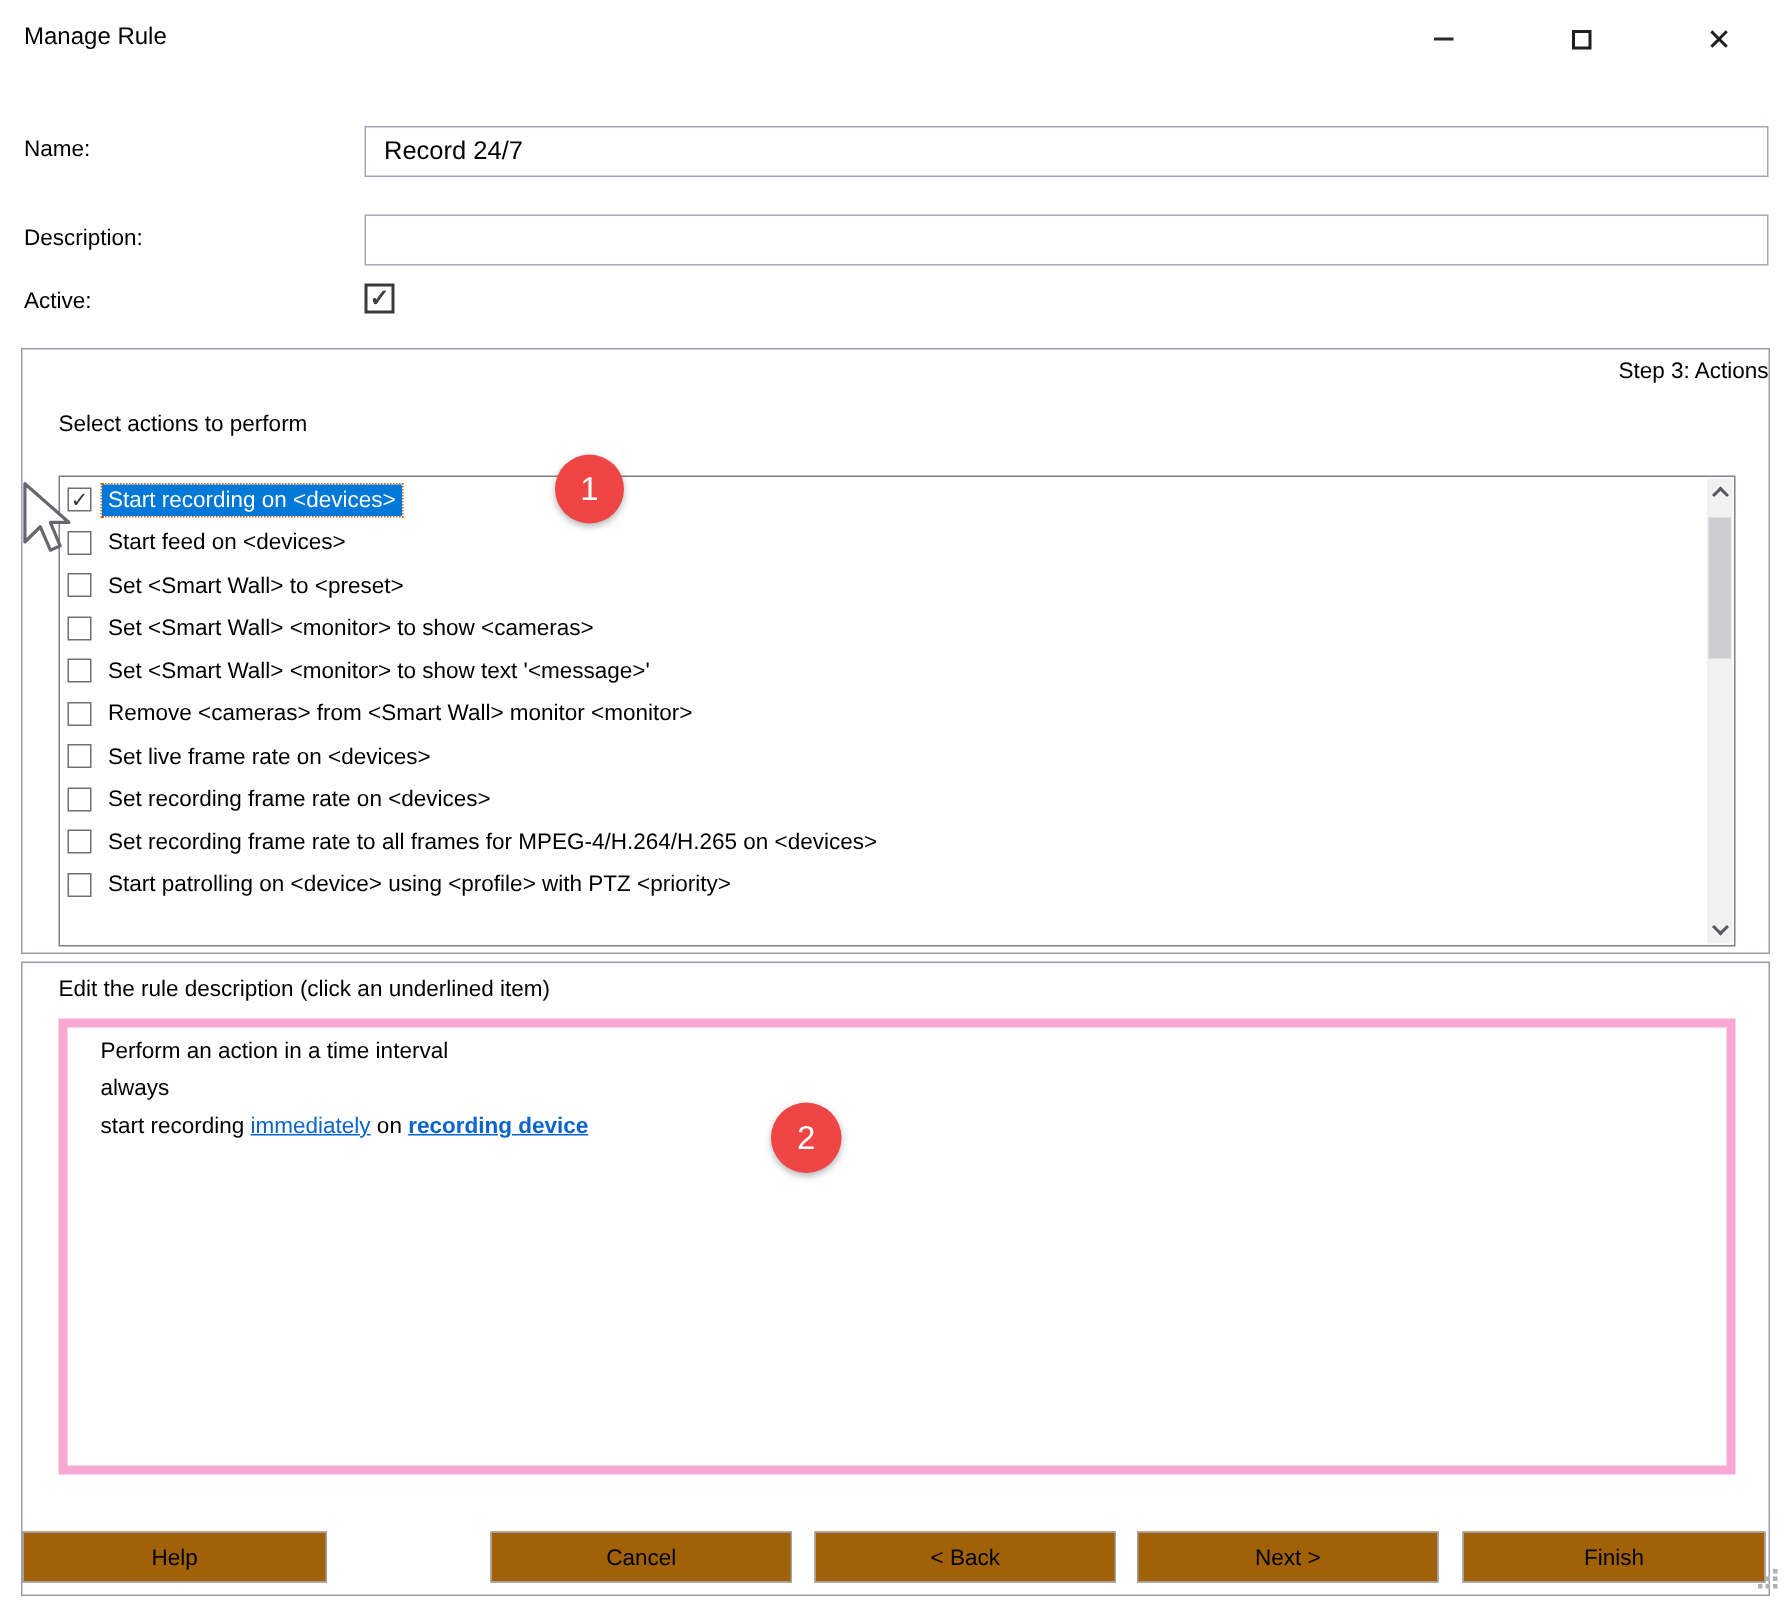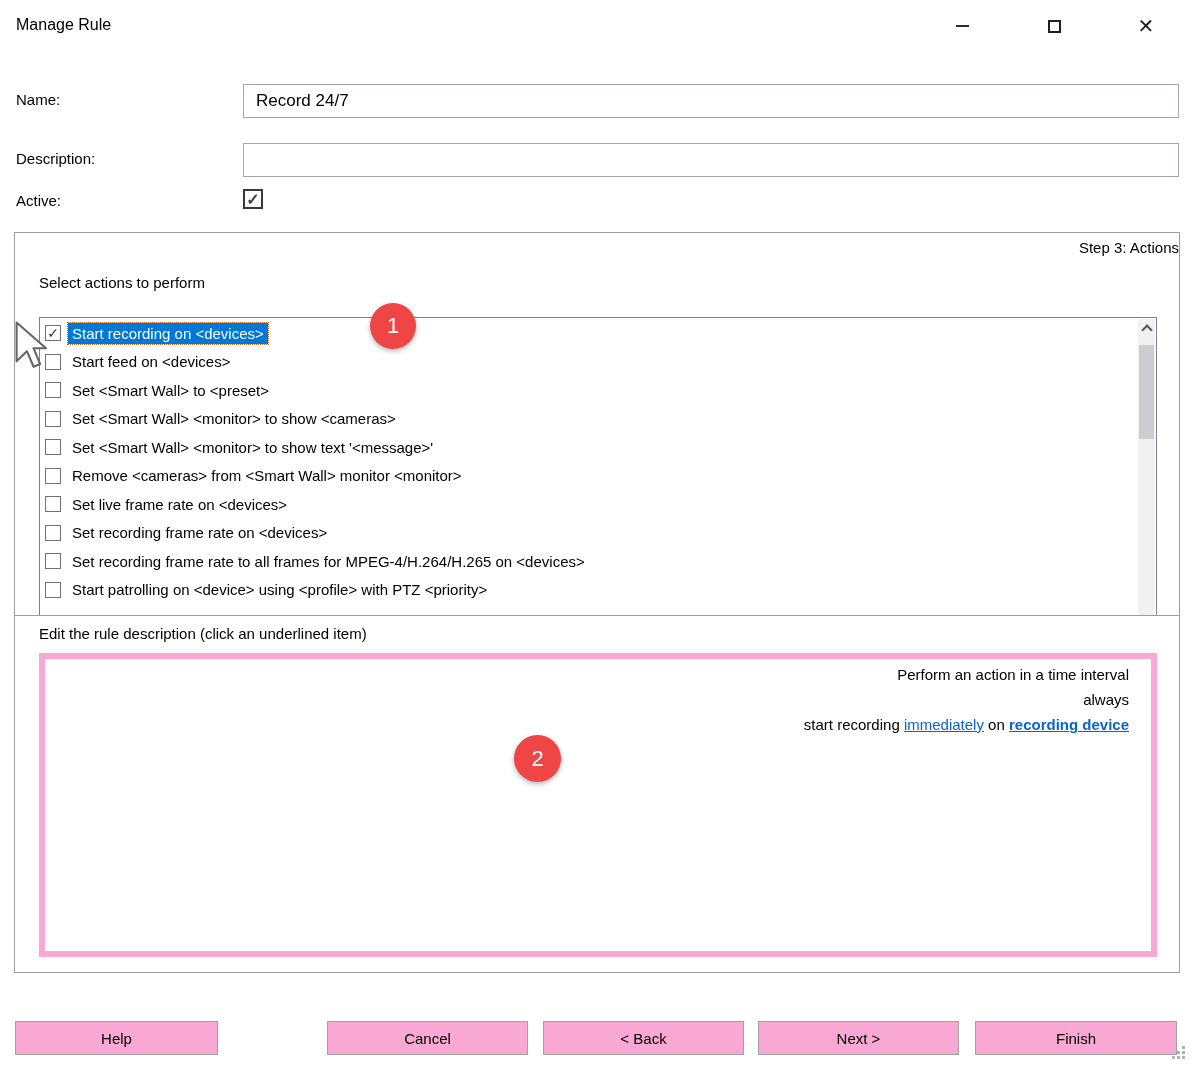--- a/index.html
+++ b/index.html
@@ -32,21 +32,21 @@
   }
   .checkbox {
     display:inline-flex; align-items:center; justify-content:center;
     background:#fff; color:#3f3f44;
   }
   .active-cb { left:243px; top:189px; width:20px; height:20px; border:2px solid #3a3a3e; font-size:16px; font-weight:bold; }
 
   
   .groupbox { border:1px solid #9c9da6; background:#fff; }
   .gb1 { left:14px; top:232px; width:1166px; height:404px; }
-  .gb2 { left:14px; top:615px; width:1166px; height:358px;text-align:right; }
+  .gb2 { left:14px; top:641px; width:1166px; height:423px; }
   .gb-title { left:0; right:0; top:6px; text-align:right; }
   .gb-label { left:24px; }
 
   
   .listbox {
     left:24px; top:84px; width:1118px; height:314px;
     border:1px solid #7e7f88; background:#fff; overflow:hidden;
   }
   .rows { position:absolute; left:0; top:1px; right:18px; }
   .action-row { display:flex; align-items:center; height:28.5px; padding-left:5px; }
@@ -76,21 +76,21 @@
     left:24px; top:37px; width:1118px; height:304px;
     border:6px solid #f9a8d4; background:#fff;
     padding:3px 22px; line-height:25px;
   }
   .rule-link { color:var(--link,#0a64cd); text-decoration:underline; cursor:pointer; }
   .rule-link.bold { font-weight:bold; }
 
   
   .btn {
     top:1021px; height:34px;
-    background:#f9a8d4; border:1px solid #9fa0a8;
+    background:#a16207; border:1px solid #9fa0a8;
     display:flex; align-items:center; justify-content:center;
     font-size:15px; color:#000; cursor:default;
   }
   .btn-help   { left:15px;  width:203px; }
   .btn-cancel { left:327px; width:201px; }
   .btn-back   { left:543px; width:201px; }
   .btn-next   { left:758px; width:201px;text-align:right; }
   .btn-finish { left:975px; width:202px; }
 
   

